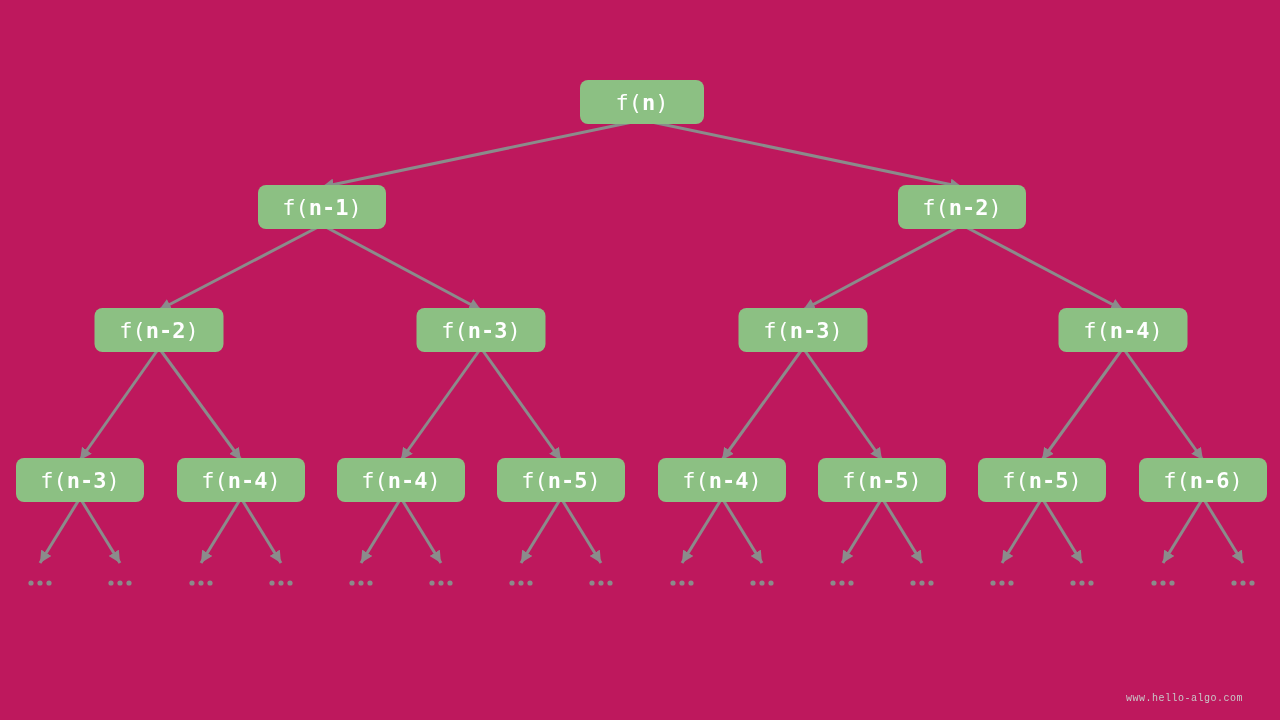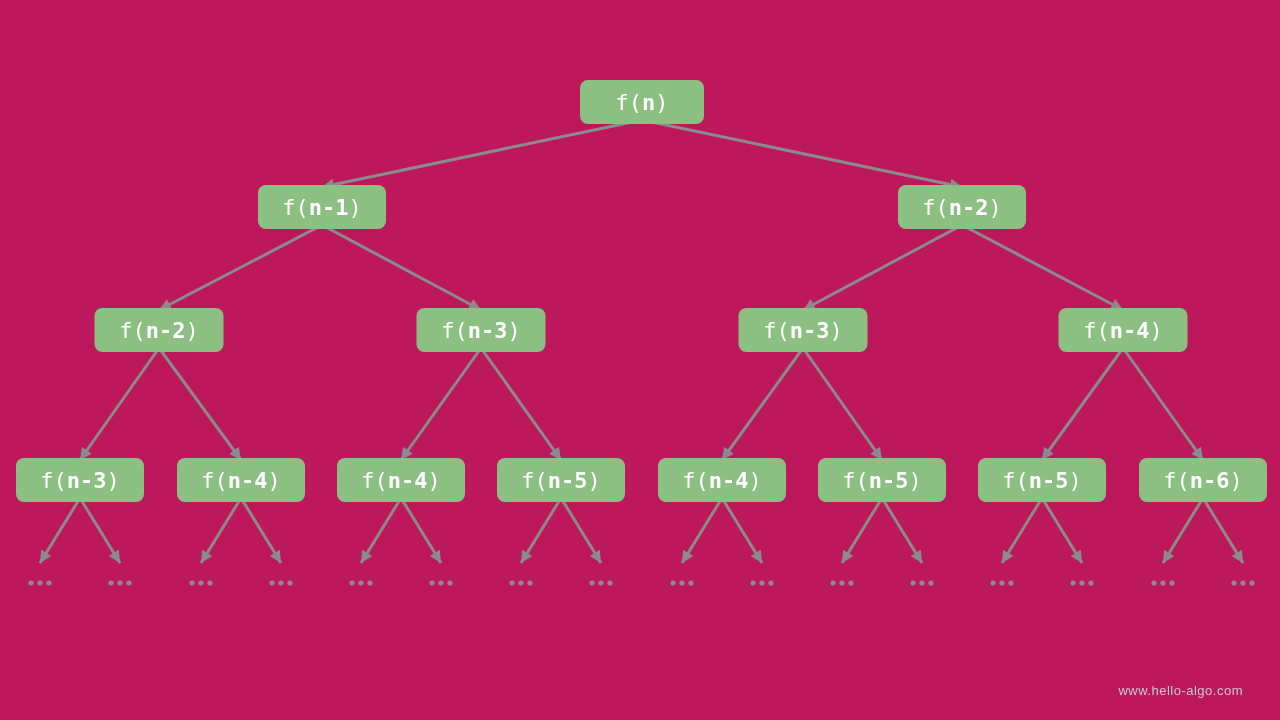--- a/index.html
+++ b/index.html
@@ -8,23 +8,23 @@
     width: 1280px;
     height: 720px;
     background: #be185d;
     overflow: hidden;
     font-family: "DejaVu Sans Mono", monospace;
   }
   .stage svg { position: absolute; left: 0; top: 0; }
   .watermark {
     position: absolute;
     right: 37px;
-    bottom: 22px;
-    font-family: Liberation Sans, sans-serif;
-    font-size: 13px;
+    bottom: 16px;
+    font-family: Liberation Mono, monospace;
+    font-size: 10px;
     letter-spacing: 0.5px;
     color: #c8c8c8;
     user-select: none;
   }
 </style>
 </head>
 <body>
 
 <div class="stage">
   <svg width="1280" height="720" viewBox="0 0 1280 720" xmlns="http://www.w3.org/2000/svg">

